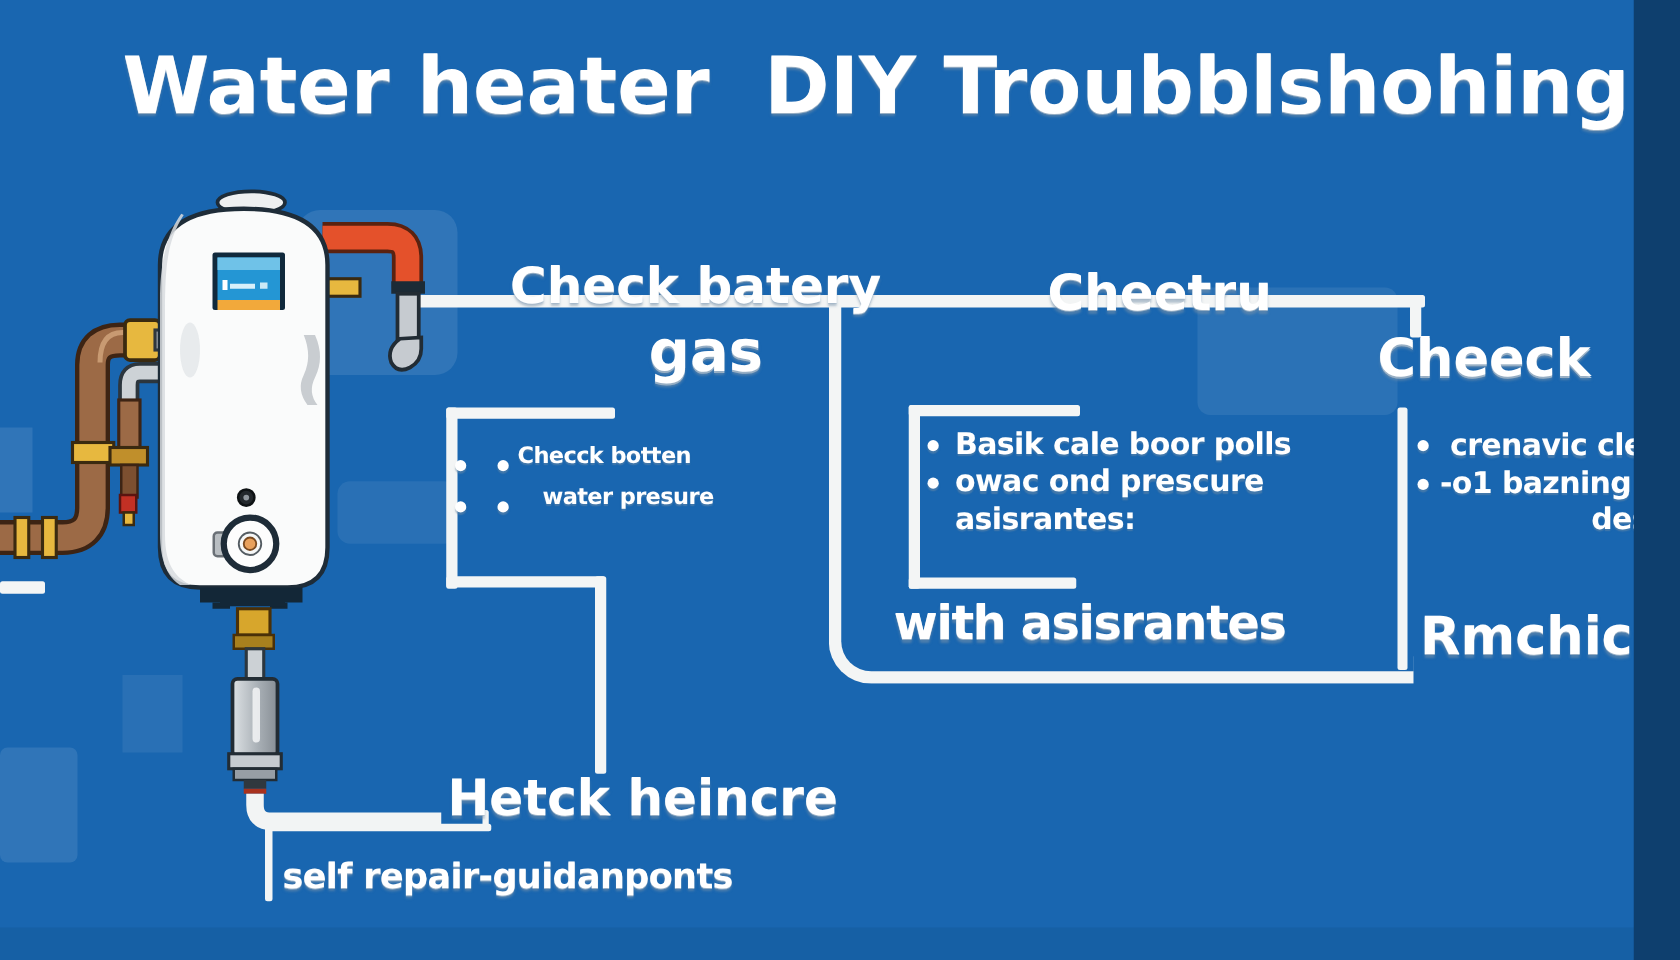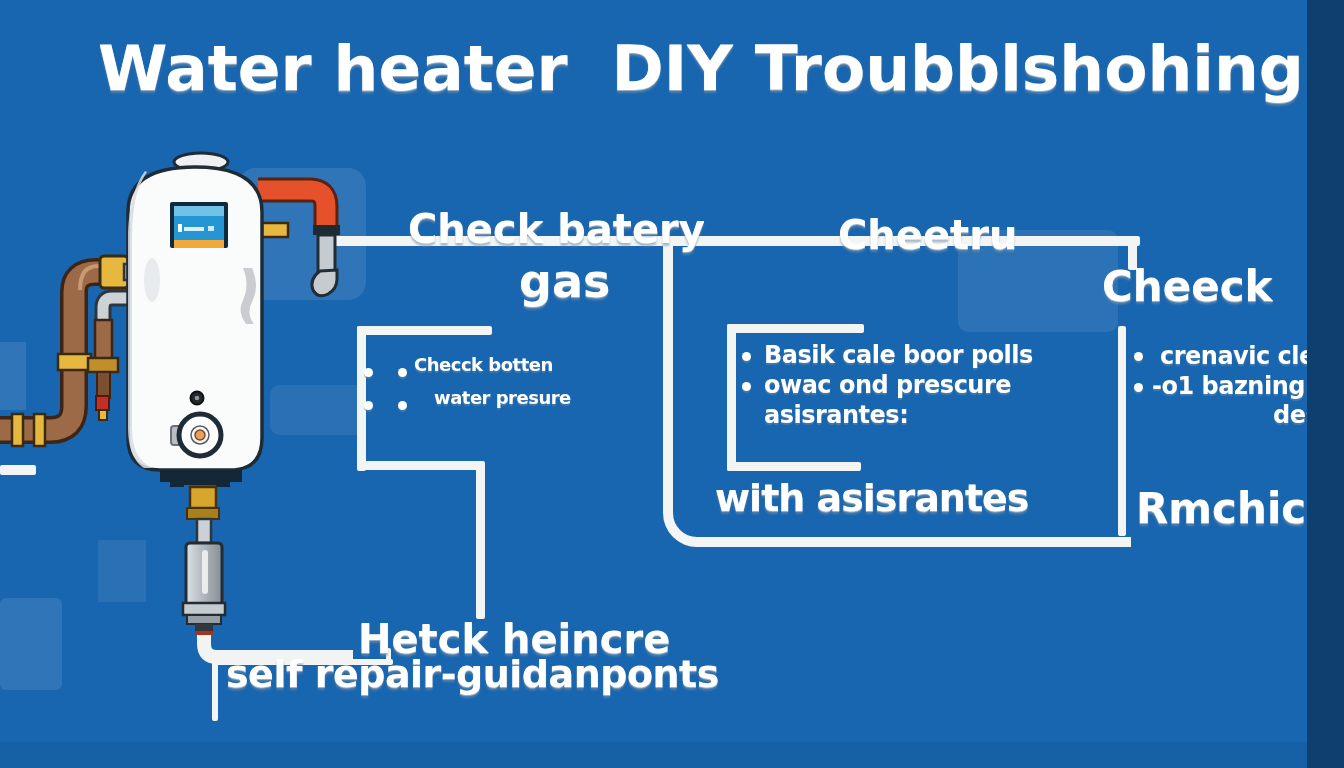--- a/index.html
+++ b/index.html
@@ -148,21 +148,21 @@
 
   <div class="node title" style="left:98px;top:32px;">Water heater  DIY Troubblshohing</div>
 
   <div class="node n40" style="left:408px;top:206px;">Check batery</div>
   <div class="node n46" style="left:519px;top:254px;">gas</div>
   <div class="node n40" style="left:838px;top:212px;">Cheetru</div>
   <div class="node n42" style="left:1102px;top:262px;">Cheeck</div>
   <div class="node n38" style="left:715px;top:476px;">with asisrantes</div>
   <div class="node n42" style="left:1136px;top:484px;">Rmchic</div>
   <div class="node n40" style="left:358px;top:616px;">Hetck heincre</div>
-  <div class="node smalltext" style="left:226px;top:652px;font-size:38px;">self repair-guidanponts</div>
+  <div class="node smalltext" style="left:226px;top:684px;font-size:28px;">self repair-guidanponts</div>
 
   <div>
     <span class="dot" style="left:364px;top:368px;"></span>
     <span class="dot" style="left:398px;top:368px;"></span>
     <div class="listtext smalltext" style="left:414px;top:354px;">Checck botten</div>
     <span class="dot" style="left:364px;top:401px;"></span>
     <span class="dot" style="left:398px;top:401px;"></span>
     <div class="listtext smalltext" style="left:434px;top:387px;">water presure</div>
   </div>
 

